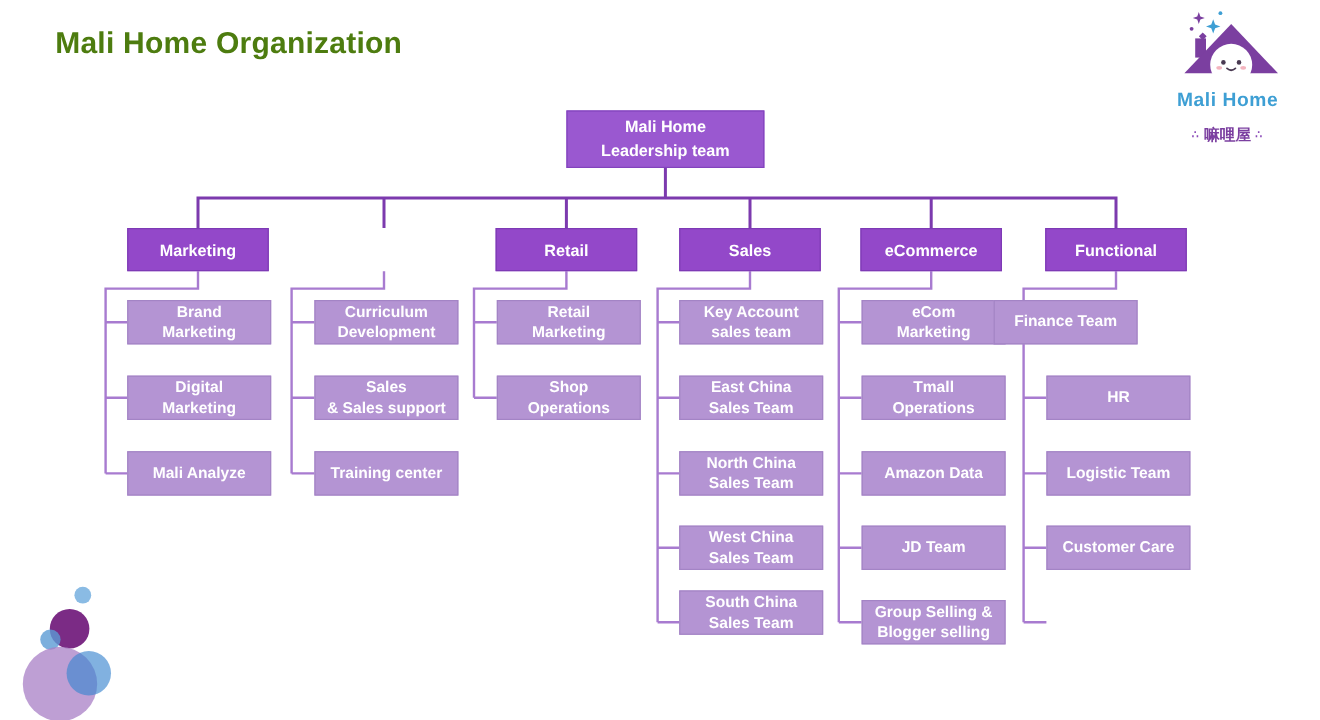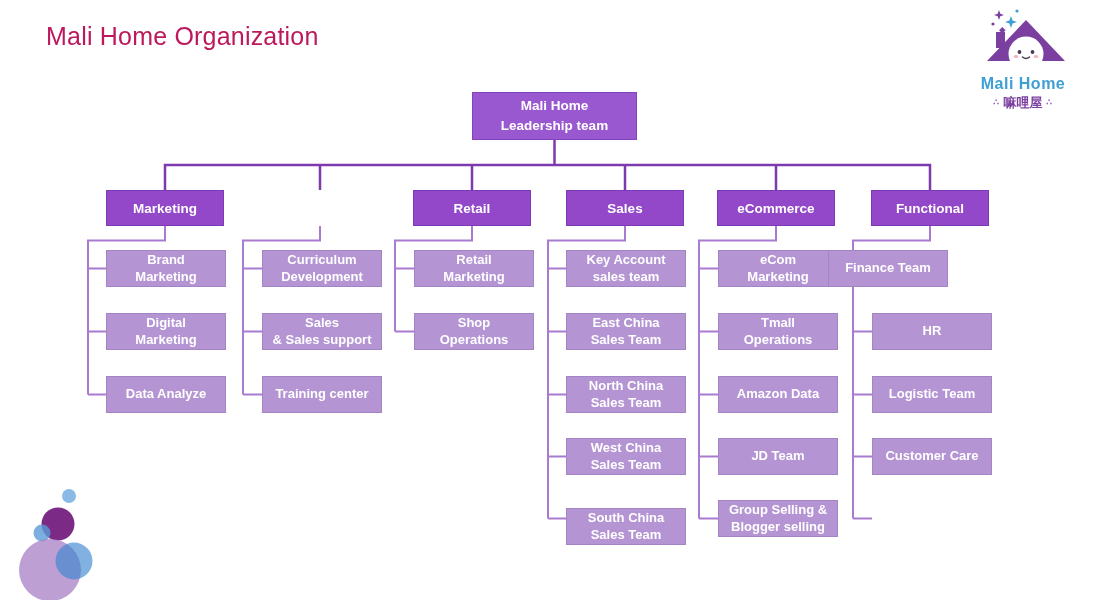--- a/index.html
+++ b/index.html
@@ -1,24 +1,24 @@
 <!DOCTYPE html>
 <html><head>
 <meta charset="utf-8">
 <style>
   html,body{margin:0;padding:0;background:#fff;}
   .canvas{position:relative;width:1100px;height:600px;background:#ffffff;overflow:hidden;
           font-family:"Liberation Sans",sans-serif;}
-  .page-title{position:absolute;left:46px;top:22px;font-size:25px;font-weight:400;
-              color:#be185d;letter-spacing:.2px;}
+  .page-title{position:absolute;left:46px;top:22px;font-size:25px;font-weight:700;
+              color:#4d7c0f;letter-spacing:.2px;}
   
   .logo{position:absolute;left:962px;top:8px;width:122px;height:110px;text-align:center;}
   .logo svg{display:block;margin:0 auto;}
   .logo-wordmark{margin-top:1px;font-size:16px;font-weight:700;color:#3E9FD4;letter-spacing:.5px;}
-  .logo-cn{margin-top:1px;font-size:13px;font-weight:700;color:#7B3FA0;}
+  .logo-cn{margin-top:11px;font-size:13px;font-weight:700;color:#7B3FA0;}
   .logo-cn .dots{font-size:9px;color:#8a4ab8;vertical-align:2px;letter-spacing:1px;}
   
   .node{position:absolute;display:flex;align-items:center;justify-content:center;
         text-align:center;color:#fff;font-weight:700;white-space:pre-line;box-sizing:border-box;}
   .root{left:472px;top:92px;width:165px;height:48px;background:#9A58D0;border:1px solid #8243BD;
         font-size:13.5px;line-height:1.5;}
   .dept{top:190px;width:118px;height:36px;background:#9348C9;border:1px solid #7D3AB5;
         font-size:13.5px;}
   .child{width:120px;height:37px;background:#B494D3;border:1px solid #A384C5;
          font-size:13px;line-height:1.3;}
@@ -73,42 +73,42 @@
   <div class="node dept" style="left:106px">Marketing</div>
   <div class="node dept" style="left:413px">Retail</div>
   <div class="node dept" style="left:566px">Sales</div>
   <div class="node dept" style="left:717px">eCommerce</div>
   <div class="node dept" style="left:871px">Functional</div>
 
   <div class="node child" style="left:106px;top:250px">Brand
 Marketing</div>
   <div class="node child" style="left:106px;top:313px">Digital
 Marketing</div>
-  <div class="node child" style="left:106px;top:376px">Data Analyze</div>
+  <div class="node child" style="left:106px;top:376px">Mali Analyze</div>
 
   <div class="node child" style="left:262px;top:250px">Curriculum
 Development</div>
   <div class="node child" style="left:262px;top:313px">Sales
 &amp; Sales support</div>
   <div class="node child" style="left:262px;top:376px">Training center</div>
 
   <div class="node child" style="left:414px;top:250px">Retail
 Marketing</div>
   <div class="node child" style="left:414px;top:313px">Shop
 Operations</div>
 
   <div class="node child" style="left:566px;top:250px">Key Account
 sales team</div>
   <div class="node child" style="left:566px;top:313px">East China
 Sales Team</div>
   <div class="node child" style="left:566px;top:376px">North China
 Sales Team</div>
   <div class="node child" style="left:566px;top:438px">West China
 Sales Team</div>
-  <div class="node child" style="left:566px;top:508px">South China
+  <div class="node child" style="left:566px;top:492px">South China
 Sales Team</div>
 
   <div class="node child" style="left:718px;top:250px">eCom
 Marketing</div>
   <div class="node child" style="left:718px;top:313px">Tmall
 Operations</div>
   <div class="node child" style="left:718px;top:376px">Amazon Data</div>
   <div class="node child" style="left:718px;top:438px">JD Team</div>
   <div class="node child" style="left:718px;top:500px">Group Selling &amp;
 Blogger selling</div>

